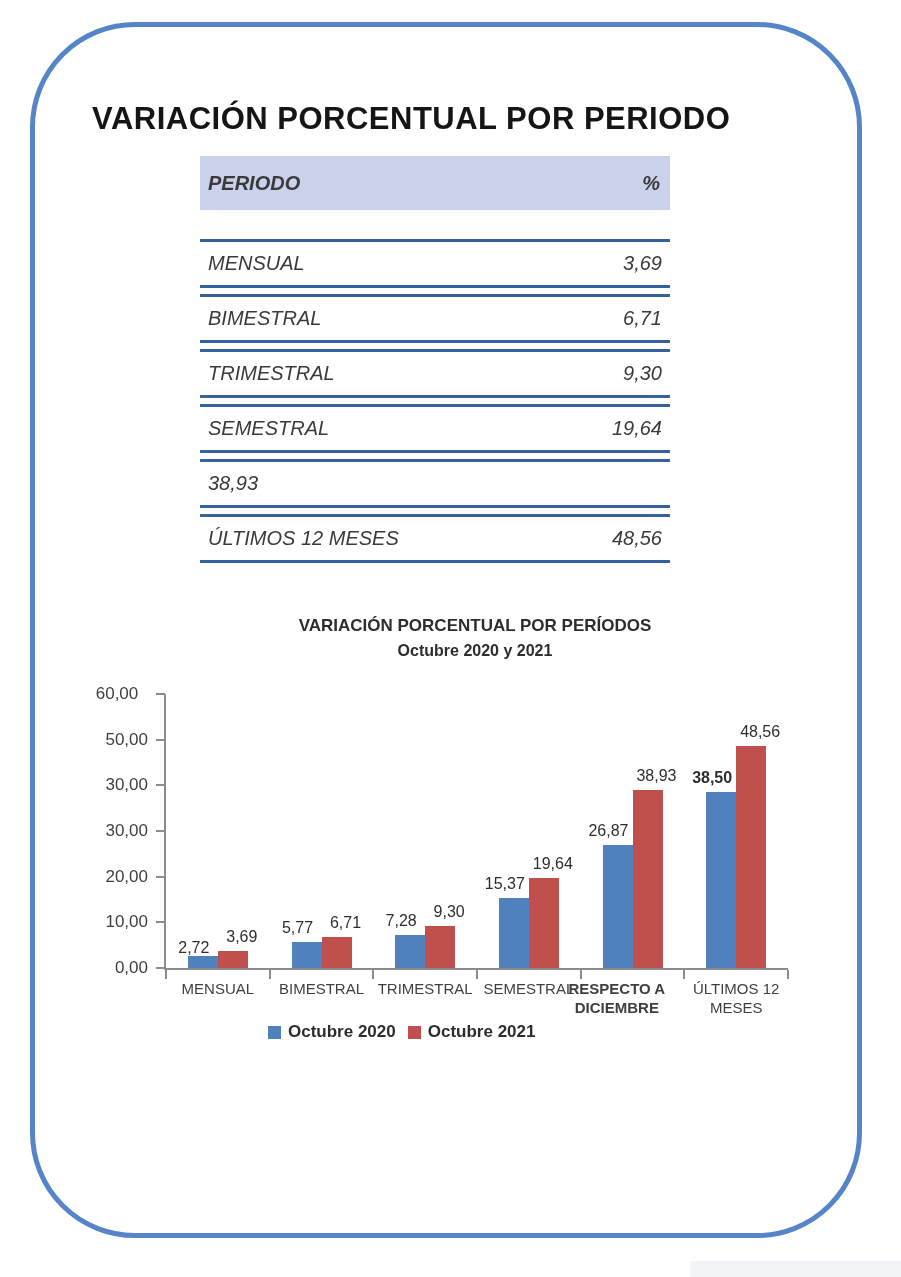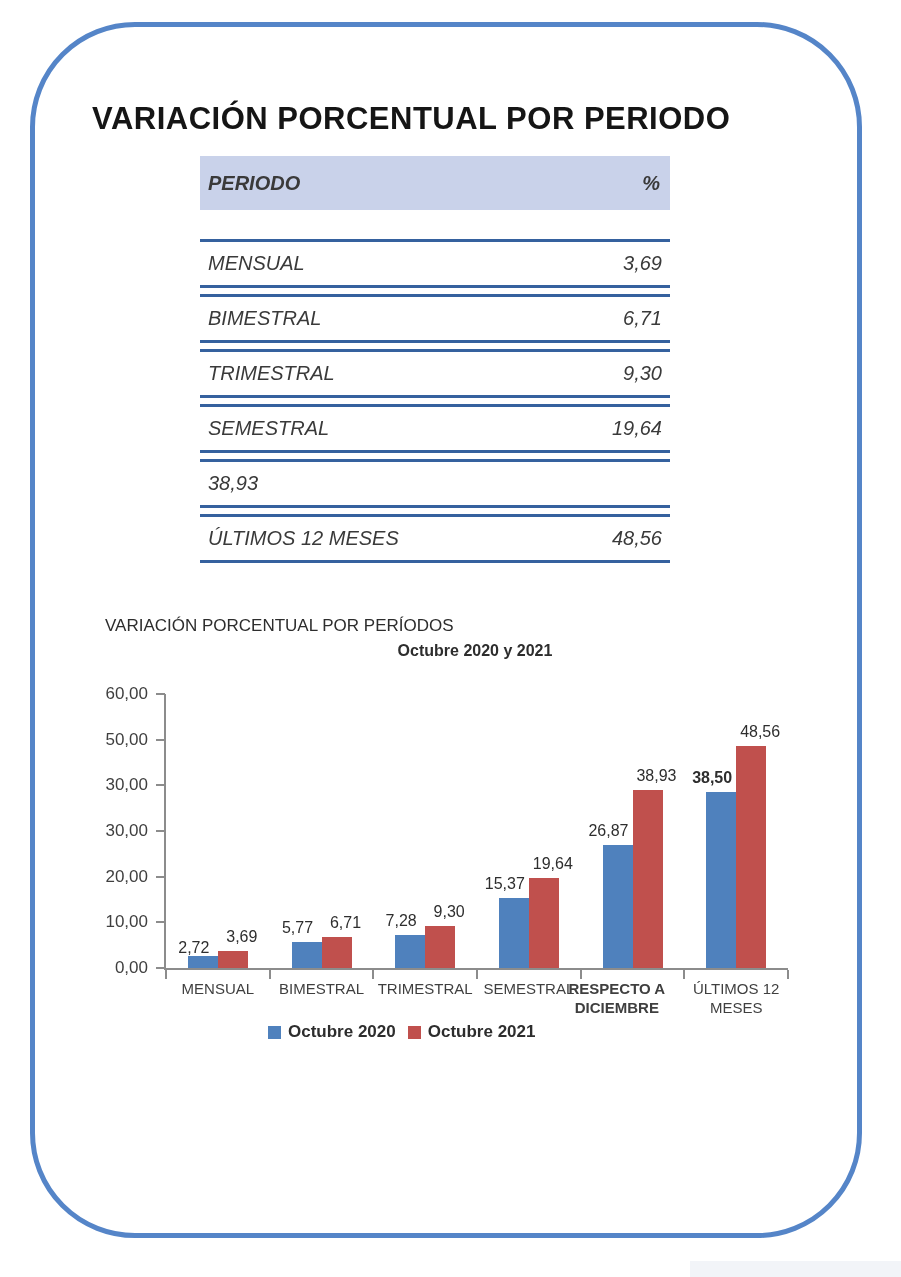--- a/index.html
+++ b/index.html
@@ -22,22 +22,22 @@
     align-items:center; padding:0 10px 0 8px; font-size:20px; font-weight:bold;
     color:#3a3a3a; margin-bottom:29px;
   }
   .ptable-row {
     height:43px; border-top:3px solid #35619e; border-bottom:3px solid #35619e;
     margin-bottom:6px; display:flex; justify-content:space-between; align-items:center;
     padding:0 8px; font-size:20px; color:#3a3a3a;
   }
   
   .chart-title {
-    position:absolute; left:105px; top:616px; width:740px; 
-    font-size:17px; font-weight:normal; color:#2d2d2d;
+    position:absolute; left:105px; top:616px; width:740px; text-align:center;
+    font-size:17px; font-weight:bold; color:#2d2d2d;
   }
   .chart-subtitle {
     position:absolute; left:105px; top:642px; width:740px; text-align:center;
     font-size:16px; font-weight:bold; color:#2d2d2d;
   }
   .plot {
     position:absolute; left:164px; top:694px; width:622px; height:274px;
     border-left:2px solid #8c8c8c; border-bottom:2px solid #8c8c8c;
   }
   .ytick-label {
@@ -100,21 +100,21 @@
   <div class="ptable-row" style="border-color: rgb(53, 97, 158);">
     <span>ÚLTIMOS 12 MESES</span>
     <span>48,56</span>
   </div>
 </div>
 
 <div class="chart-title">VARIACIÓN PORCENTUAL POR PERÍODOS</div>
 <div class="chart-subtitle">Octubre 2020 y 2021</div>
 
 <div class="plot">
-    <div class="ytick-label" style="top: -10px;">60,00</div>
+    <div class="ytick-label" style="top: -10px; text-align: center;">60,00</div>
     <div class="ytick" style="top: -1px; background: rgb(140, 140, 140);"></div>
     <div class="ytick-label" style="top: 35.6667px;">50,00</div>
     <div class="ytick" style="top: 44.6667px; background: rgb(140, 140, 140);"></div>
     <div class="ytick-label" style="top: 81.3333px;">30,00</div>
     <div class="ytick" style="top: 90.3333px; background: rgb(140, 140, 140);"></div>
     <div class="ytick-label" style="top: 127px;">30,00</div>
     <div class="ytick" style="top: 136px; background: rgb(140, 140, 140);"></div>
     <div class="ytick-label" style="top: 172.667px;">20,00</div>
     <div class="ytick" style="top: 181.667px; background: rgb(140, 140, 140);"></div>
     <div class="ytick-label" style="top: 218.333px;">10,00</div>

